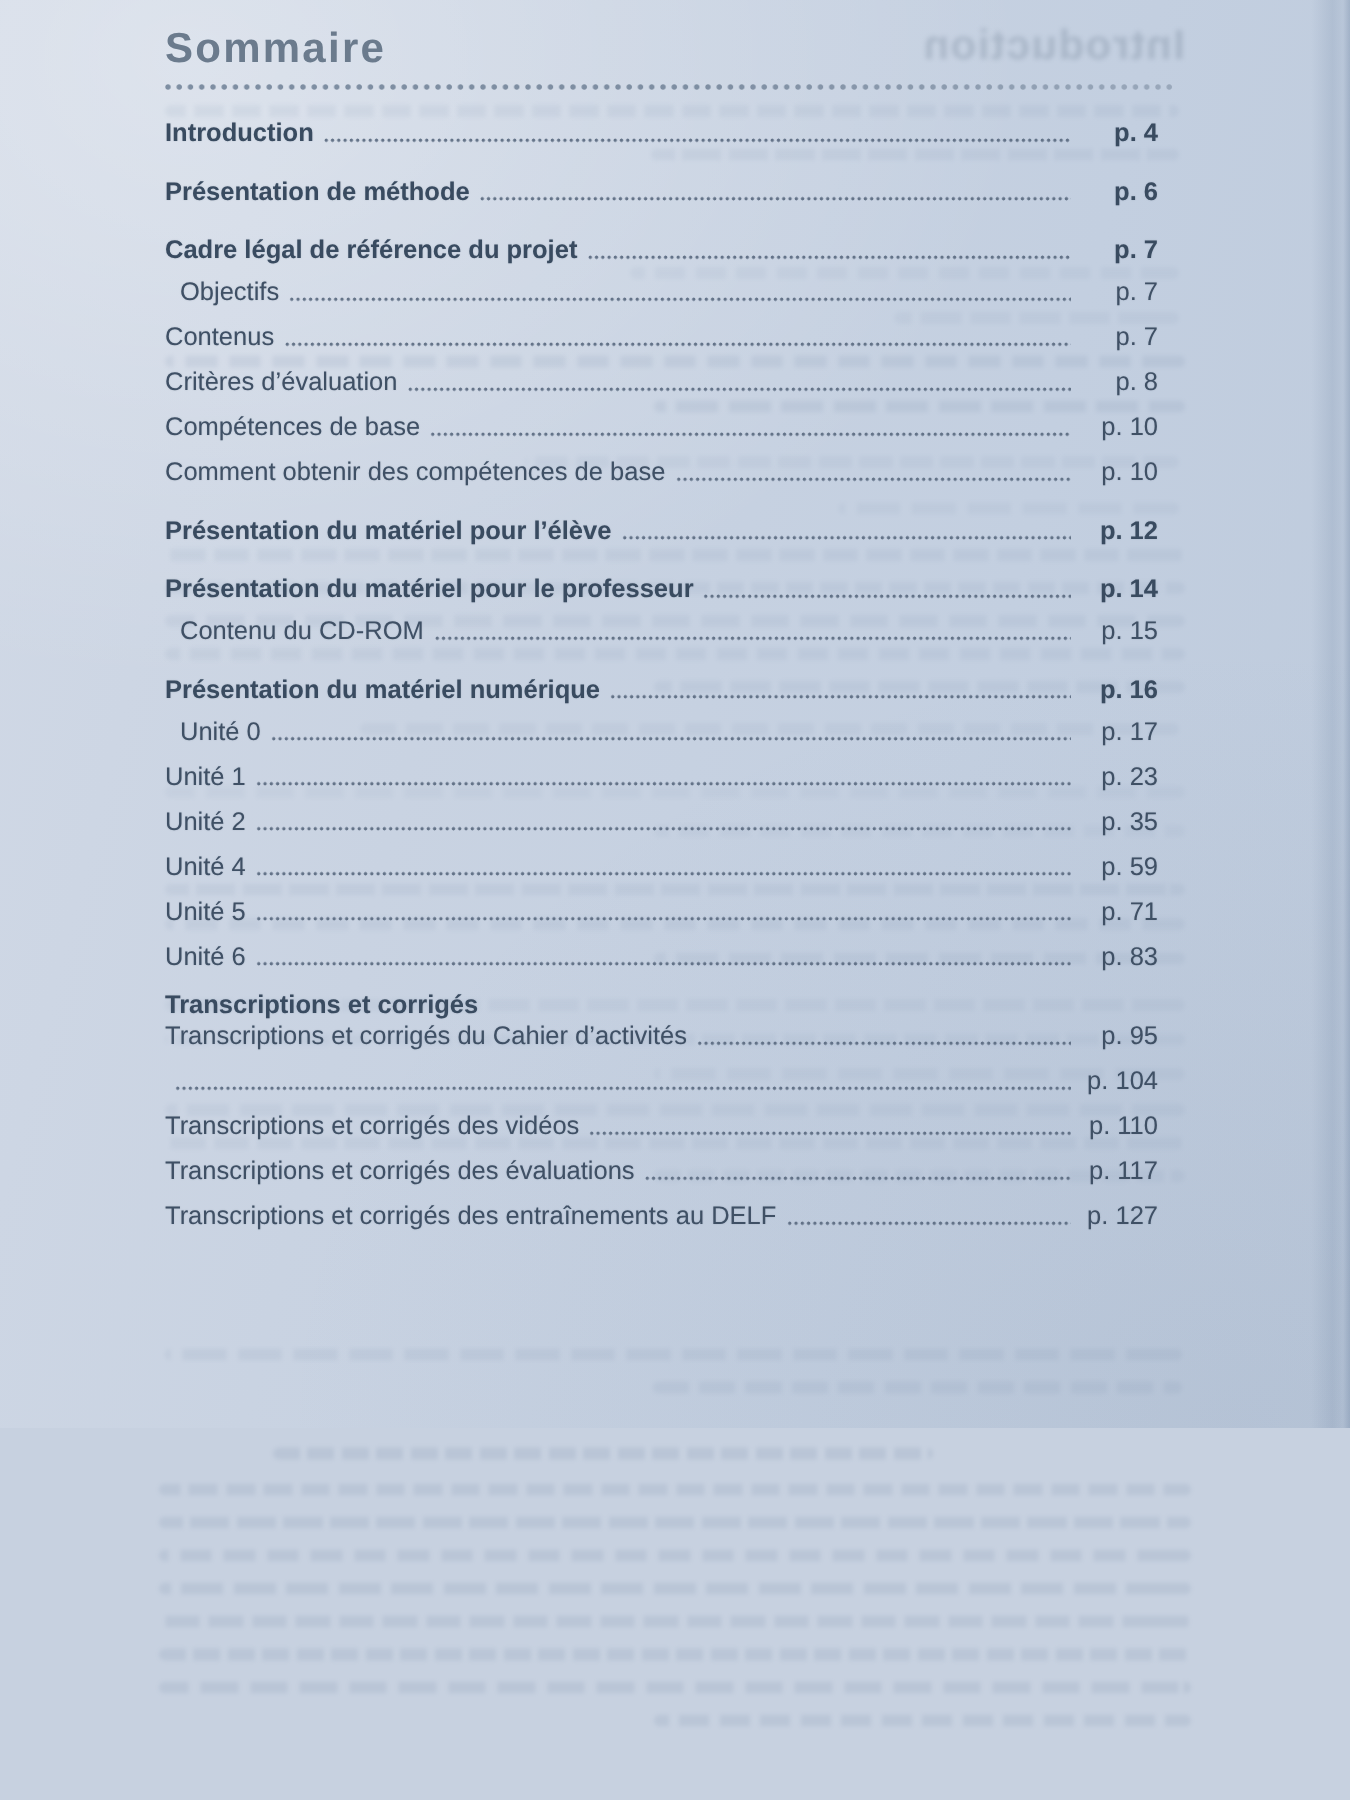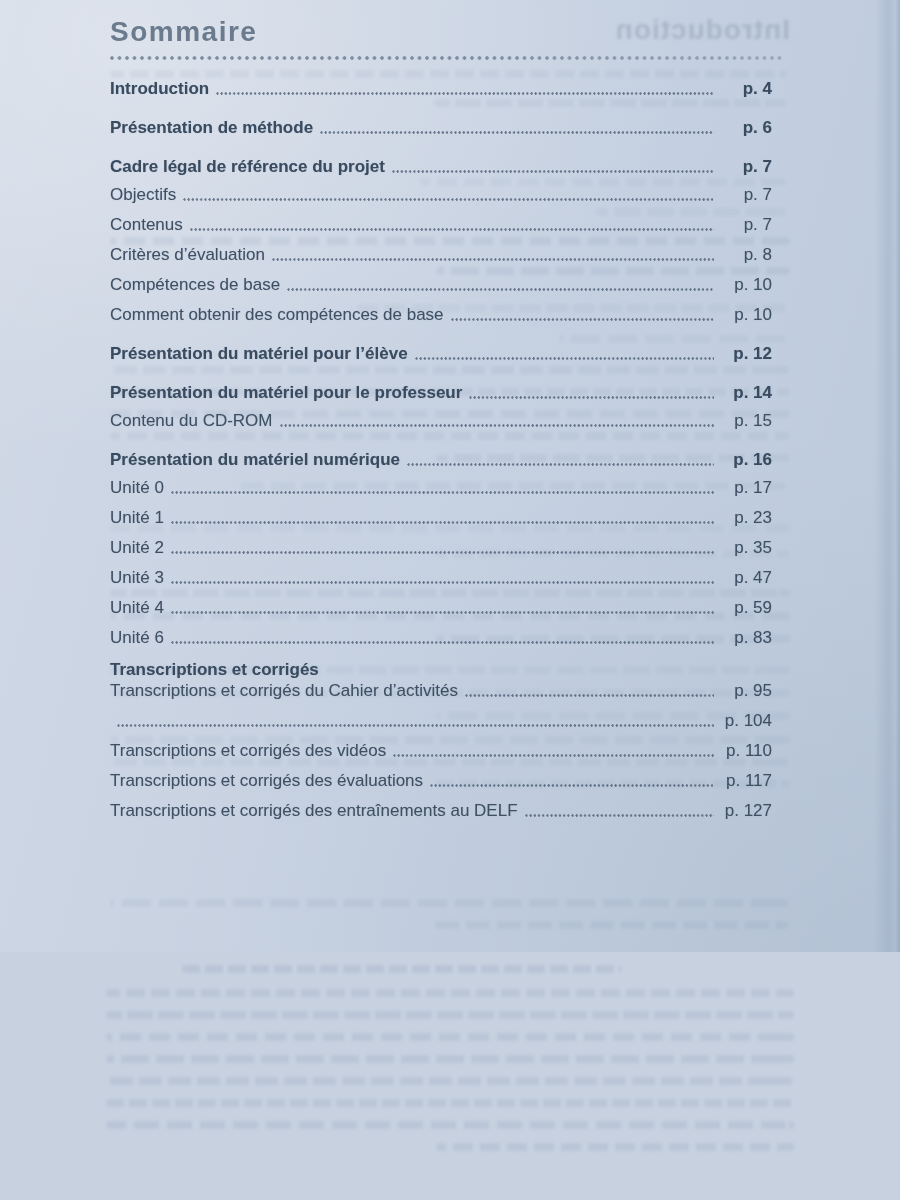--- a/index.html
+++ b/index.html
@@ -50,21 +50,21 @@
   }
   #toc-rows{width:662px;}
   .row{
     display:flex;align-items:flex-end;height:20px;margin-top:10px;
     font-size:17px;line-height:20px;color:#3f5065;
     text-shadow:0 0 1px rgba(63,80,101,0.25);
   }
   .row:first-child{margin-top:48px;}
   .row.bold{margin-top:19px;font-weight:700;color:#394b60;}
   .row.header{margin-top:12px;font-weight:700;color:#394b60;}
-  .row.bold + .row.regular{margin-top:8px;}
+  .row.bold + .row.regular{margin-top:8px;margin-left:10px;}
   .row.header + .row{margin-top:1px;}
   .label{white-space:nowrap;}
   .leader{
     flex:1;height:3px;margin:0 6px 4px 7px;
     background-image:radial-gradient(circle at 1.5px 1.5px, rgba(88,104,126,0.9) 1px, rgba(88,104,126,0) 1.35px);
     background-size:4.2px 3px;background-repeat:repeat-x;background-position:0 0;
   }
   .row.header .leader{background:none;}
   .page-num{width:52px;text-align:right;white-space:nowrap;}
 </style>
@@ -187,28 +187,28 @@
           <span class="label">Unité 1</span>
           <span class="leader"></span>
           <span class="page-num">p. 23</span>
         </div>
         <div class="row regular">
           <span class="label">Unité 2</span>
           <span class="leader"></span>
           <span class="page-num">p. 35</span>
         </div>
         <div class="row regular">
-          <span class="label">Unité 3</span>
-          <span class="leader"></span>
-          <span class="page-num">p. 47</span>
-        </div>
-        <div class="row regular">
           <span class="label">Unité 4</span>
           <span class="leader"></span>
           <span class="page-num">p. 59</span>
+        </div>
+        <div class="row regular">
+          <span class="label">Unité 5</span>
+          <span class="leader"></span>
+          <span class="page-num">p. 71</span>
         </div>
         <div class="row regular">
           <span class="label">Unité 6</span>
           <span class="leader"></span>
           <span class="page-num">p. 83</span>
         </div>
         <div class="row header">
           <span class="label">Transcriptions et corrigés</span>
           <span class="leader"></span>
           <span class="page-num"></span>

